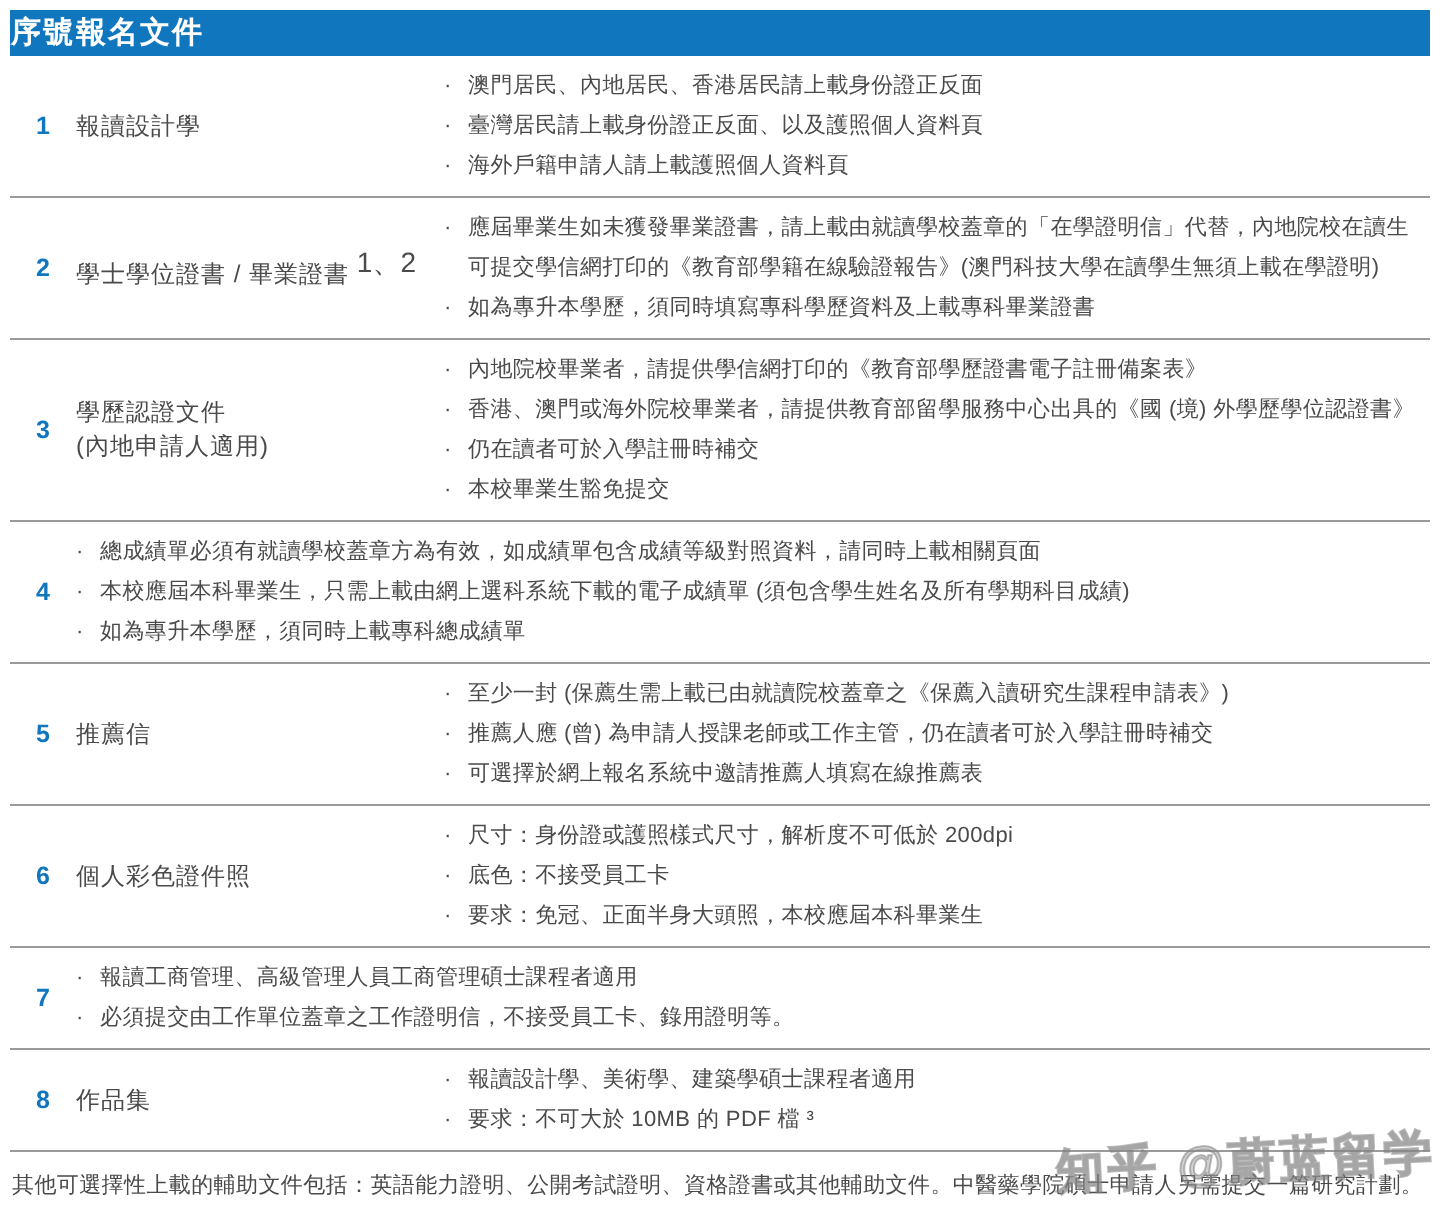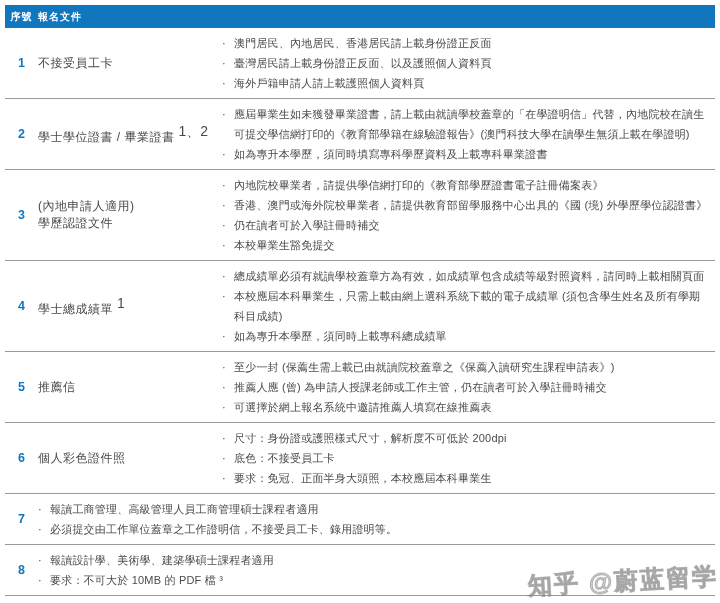--- a/index.html
+++ b/index.html
@@ -12,21 +12,21 @@
   }
   *{margin:0;padding:0;box-sizing:border-box;}
   body{background:#ffffff;}
   .page{
     width:720px;height:603px;background:#ffffff;position:relative;overflow:hidden;
     font-family:"Liberation Sans","DejaVu Sans",sans-serif;color:var(--body-text);
   }
   .table{margin:5px 5px 0 5px;}
   .thead{
     display:flex;align-items:center;background:var(--header-bg);color:var(--header-text);
-    font-weight:bold;font-size:10px;height:23px;letter-spacing:1px;
+    font-weight:bold;font-size:15px;height:23px;letter-spacing:1px;
   }
   .th-no{width:33px;text-align:center;}
   .th-doc{width:184px;font-family:Liberation Serif, serif;}
   .th-req{flex:1;}
   .trow{display:flex;border-bottom:1px solid var(--separator);padding:3px 0;}
   .col-no{
     width:33px;display:flex;align-items:center;justify-content:center;
     color:var(--row-number);font-weight:bold;font-size:12.5px;
   }
   .col-doc{
@@ -55,21 +55,21 @@
 
   <div class="table">
     <div class="thead">
       <div class="th-no">序號</div>
       <div class="th-doc">報名文件</div>
     </div>
     <div id="tbody">
   <div class="trow">
     <div class="col-no num">1</div>
     <div class="col-doc doc-lines">
-            <div>不接受員工卡</div>
+            <div>報讀設計學</div>
           </div>
     <div class="col-req req-list">
   <div class="req-line">
     <span class="bullet">·</span>
     <span class="req-text">澳門居民、內地居民、香港居民請上載身份證正反面</span>
   </div>
 
   <div class="req-line">
     <span class="bullet">·</span>
     <span class="req-text">臺灣居民請上載身份證正反面、以及護照個人資料頁</span>
@@ -96,22 +96,22 @@
   <div class="req-line">
     <span class="bullet">·</span>
     <span class="req-text">如為專升本學歷，須同時填寫專科學歷資料及上載專科畢業證書</span>
   </div>
 </div>
   </div>
 
   <div class="trow">
     <div class="col-no num">3</div>
     <div class="col-doc doc-lines">
+            <div>學歷認證文件</div>
             <div>(內地申請人適用)</div>
-            <div>學歷認證文件</div>
           </div>
     <div class="col-req req-list">
   <div class="req-line">
     <span class="bullet">·</span>
     <span class="req-text">內地院校畢業者，請提供學信網打印的《教育部學歷證書電子註冊備案表》</span>
   </div>
 
   <div class="req-line">
     <span class="bullet">·</span>
     <span class="req-text">香港、澳門或海外院校畢業者，請提供教育部留學服務中心出具的《國 (境) 外學歷學位認證書》</span>
@@ -124,23 +124,20 @@
 
   <div class="req-line">
     <span class="bullet">·</span>
     <span class="req-text">本校畢業生豁免提交</span>
   </div>
 </div>
   </div>
 
   <div class="trow">
     <div class="col-no num">4</div>
-    <div class="col-doc doc-lines">
-            <div>學士總成績單<sup> 1</sup></div>
-          </div>
     <div class="col-req req-list">
   <div class="req-line">
     <span class="bullet">·</span>
     <span class="req-text">總成績單必須有就讀學校蓋章方為有效，如成績單包含成績等級對照資料，請同時上載相關頁面</span>
   </div>
 
   <div class="req-line">
     <span class="bullet">·</span>
     <span class="req-text">本校應屆本科畢業生，只需上載由網上選科系統下載的電子成績單 (須包含學生姓名及所有學期科目成績)</span>
   </div>
@@ -208,20 +205,23 @@
 
   <div class="req-line">
     <span class="bullet">·</span>
     <span class="req-text">必須提交由工作單位蓋章之工作證明信，不接受員工卡、錄用證明等。</span>
   </div>
 </div>
   </div>
 
   <div class="trow">
     <div class="col-no num">8</div>
+    <div class="col-doc doc-lines">
+            <div>作品集</div>
+          </div>
     <div class="col-req req-list">
   <div class="req-line">
     <span class="bullet">·</span>
     <span class="req-text">報讀設計學、美術學、建築學碩士課程者適用</span>
   </div>
 
   <div class="req-line">
     <span class="bullet">·</span>
     <span class="req-text">要求：不可大於 10MB 的 PDF 檔 ³</span>
   </div>

